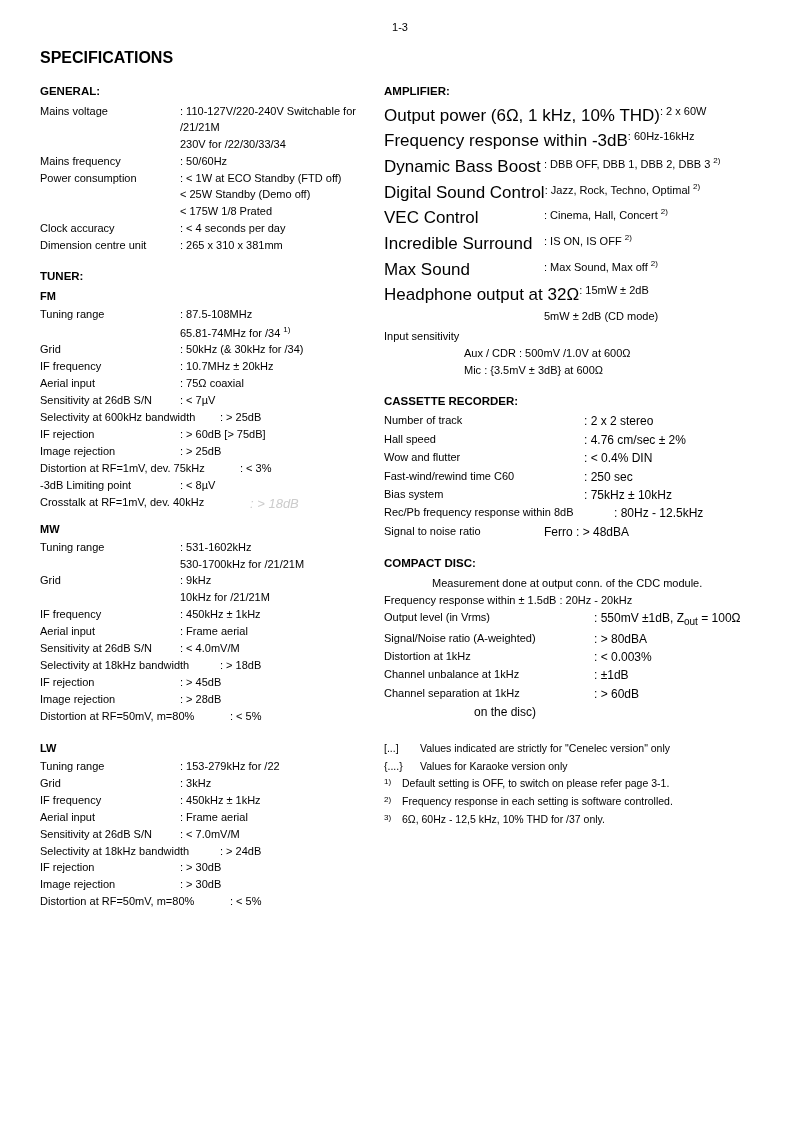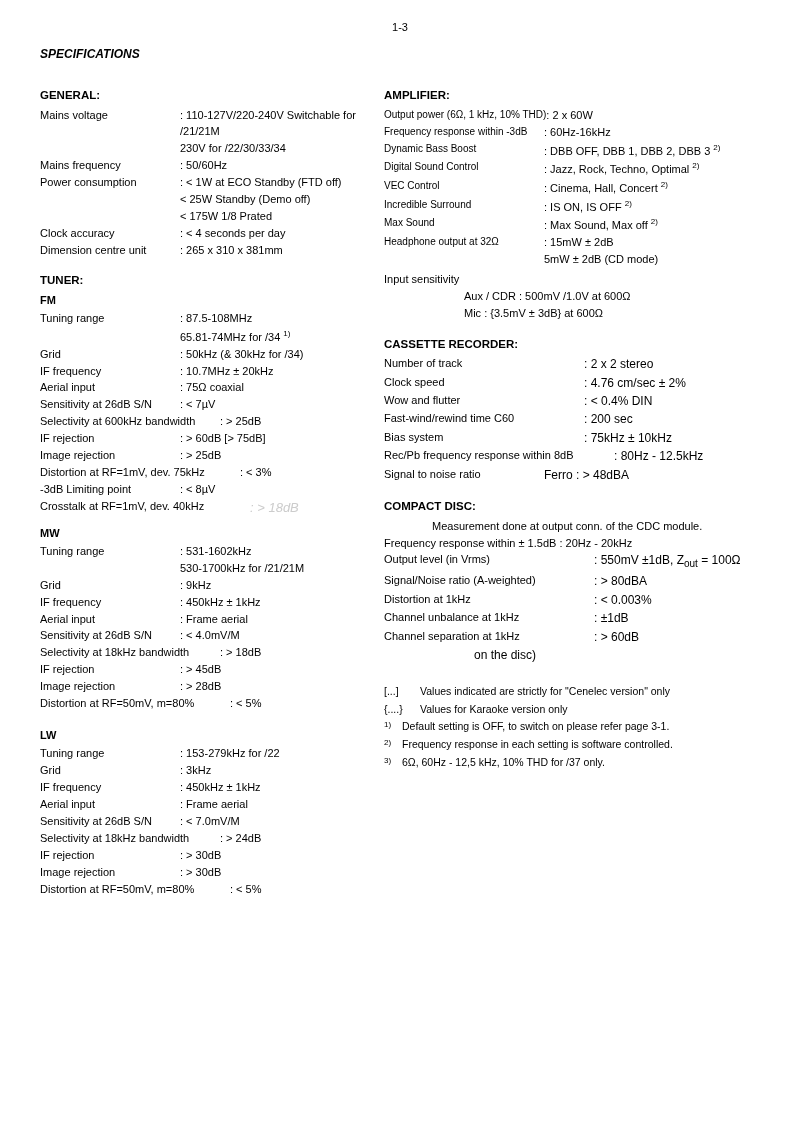--- a/index.html
+++ b/index.html
@@ -13,23 +13,21 @@
       padding: 20px 40px;
       line-height: 1.45;
     }
     .page-number {
       text-align: center;
       font-size: 11px;
       margin-bottom: 10px;
     }
     .main-title {
       font-weight: bold;
-      font-size: 12px;
-      margin-bottom: 10px;
-      font-style: italic;
+      font-size: 16px;
     }
     .two-col {
       display: flex;
       gap: 4px;
     }
     .col-left {
       flex: 0 0 340px;
     }
     .col-right {
       flex: 1;
@@ -79,21 +77,21 @@
       display: inline-block;
     }
     .spacer { margin-bottom: 8px; }
     .amp-row {
       display: flex;
       margin-bottom: 1px;
     }
     .amp-label {
       min-width: 160px;
       flex-shrink: 0;
-      font-size: 10px;
+      font-size: 17px;
     }
     .amp-value {
       font-size: 11px;
       flex: 1;
     }
     .input-sens-block {
       margin-top: 4px;
     }
     .input-sens-indent {
       padding-left: 80px;
@@ -237,20 +235,24 @@
           <span class="spec-label">Tuning range</span>
           <span class="spec-value">: 531-1602kHz</span>
         </div>
       <div class="spec-row">
           <span class="spec-label"></span>
           <span class="spec-value">530-1700kHz for /21/21M</span>
         </div>
       <div class="spec-row">
           <span class="spec-label">Grid</span>
           <span class="spec-value">: 9kHz</span>
+        </div>
+      <div class="spec-row">
+          <span class="spec-label"></span>
+          <span class="spec-value">10kHz for /21/21M</span>
         </div>
       <div class="spec-row">
           <span class="spec-label">IF frequency</span>
           <span class="spec-value">: 450kHz ± 1kHz</span>
         </div>
       <div class="spec-row">
           <span class="spec-label">Aerial input</span>
           <span class="spec-value">: Frame aerial</span>
         </div>
       <div class="spec-row">
@@ -369,30 +371,30 @@
 
     <div class="spacer"></div>
 
     <div class="section-title">CASSETTE RECORDER:</div>
     <div>
       <div class="cd-row">
           <span class="cd-label">Number of track</span>
           <span class="cd-value">: 2 x 2 stereo</span>
         </div>
       <div class="cd-row">
-          <span class="cd-label">Clock speed</span>
+          <span class="cd-label">Hall speed</span>
           <span class="cd-value">: 4.76 cm/sec ± 2%</span>
         </div>
       <div class="cd-row">
           <span class="cd-label">Wow and flutter</span>
           <span class="cd-value">: &lt; 0.4% DIN</span>
         </div>
       <div class="cd-row">
           <span class="cd-label">Fast-wind/rewind time C60</span>
-          <span class="cd-value">: 200 sec</span>
+          <span class="cd-value">: 250 sec</span>
         </div>
       <div class="cd-row">
           <span class="cd-label">Bias system</span>
           <span class="cd-value">: 75kHz ± 10kHz</span>
         </div>
       <div class="cd-row">
           <span class="cd-label" style="min-width:230px;">Rec/Pb frequency response within 8dB</span>
           <span class="cd-value">: 80Hz - 12.5kHz</span>
         </div>
       <div class="cd-row">

